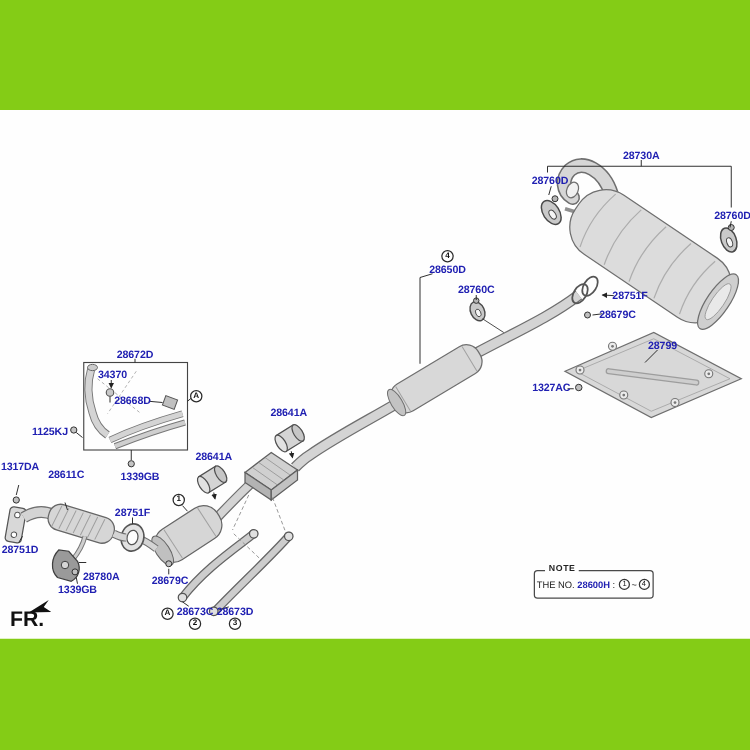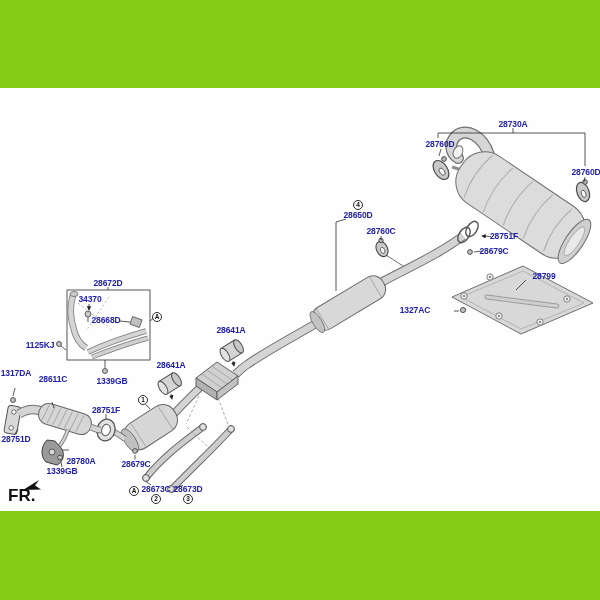--- a/index.html
+++ b/index.html
@@ -238,22 +238,22 @@
     </svg>
   </div>
 
   <div class="pl" style="left:513px;top:119px">28730A</div>
   <div class="pl" style="left:440px;top:139px">28760D</div>
   <div class="pl" style="left:586px;top:167px">28760D</div>
   <div class="pl" style="left:358px;top:210px">28650D</div>
   <div class="pl" style="left:381px;top:226px">28760C</div>
   <div class="pl" style="left:504px;top:231px">28751F</div>
   <div class="pl" style="left:494px;top:246px">28679C</div>
-  <div class="pl" style="left:544px;top:271px">28799</div>
-  <div class="pl" style="left:415px;top:305px">1327AC</div>
+  <div class="pl" style="left:530px;top:271px">28799</div>
+  <div class="pl" style="left:441px;top:305px">1327AC</div>
   <div class="pl" style="left:108px;top:278px">28672D</div>
   <div class="pl" style="left:90px;top:294px">34370</div>
   <div class="pl" style="left:106px;top:315px">28668D</div>
   <div class="pl" style="left:40px;top:340px">1125KJ</div>
   <div class="pl" style="left:112px;top:376px">1339GB</div>
   <div class="pl" style="left:53px;top:374px">28611C</div>
   <div class="pl" style="left:16px;top:368px">1317DA</div>
   <div class="pl" style="left:106px;top:405px">28751F</div>
   <div class="pl" style="left:16px;top:434px">28751D</div>
   <div class="pl" style="left:81px;top:456px">28780A</div>
@@ -266,13 +266,23 @@
 
   <div class="mk" style="left:353px;top:200px">4</div>
   <div class="mk" style="left:138px;top:395px">1</div>
   <div class="mk" style="left:152px;top:312px">A</div>
   <div class="mk" style="left:129px;top:486px">A</div>
   <div class="mk" style="left:151px;top:494px">2</div>
   <div class="mk" style="left:183px;top:494px">3</div>
 
   <div class="fr">FR.</div>
 
+  <div class="note-box">
+    <span class="note-title">NOTE</span>
+    <span class="note-line">
+      <span>THE NO.</span>
+      <span class="pn">28600H</span>
+      <span>:</span>&nbsp;<span class="nc">1</span>
+      <span>~</span>
+      <span class="nc">4</span>
+    </span>
+  </div>
 </div>
 
 </body></html>

